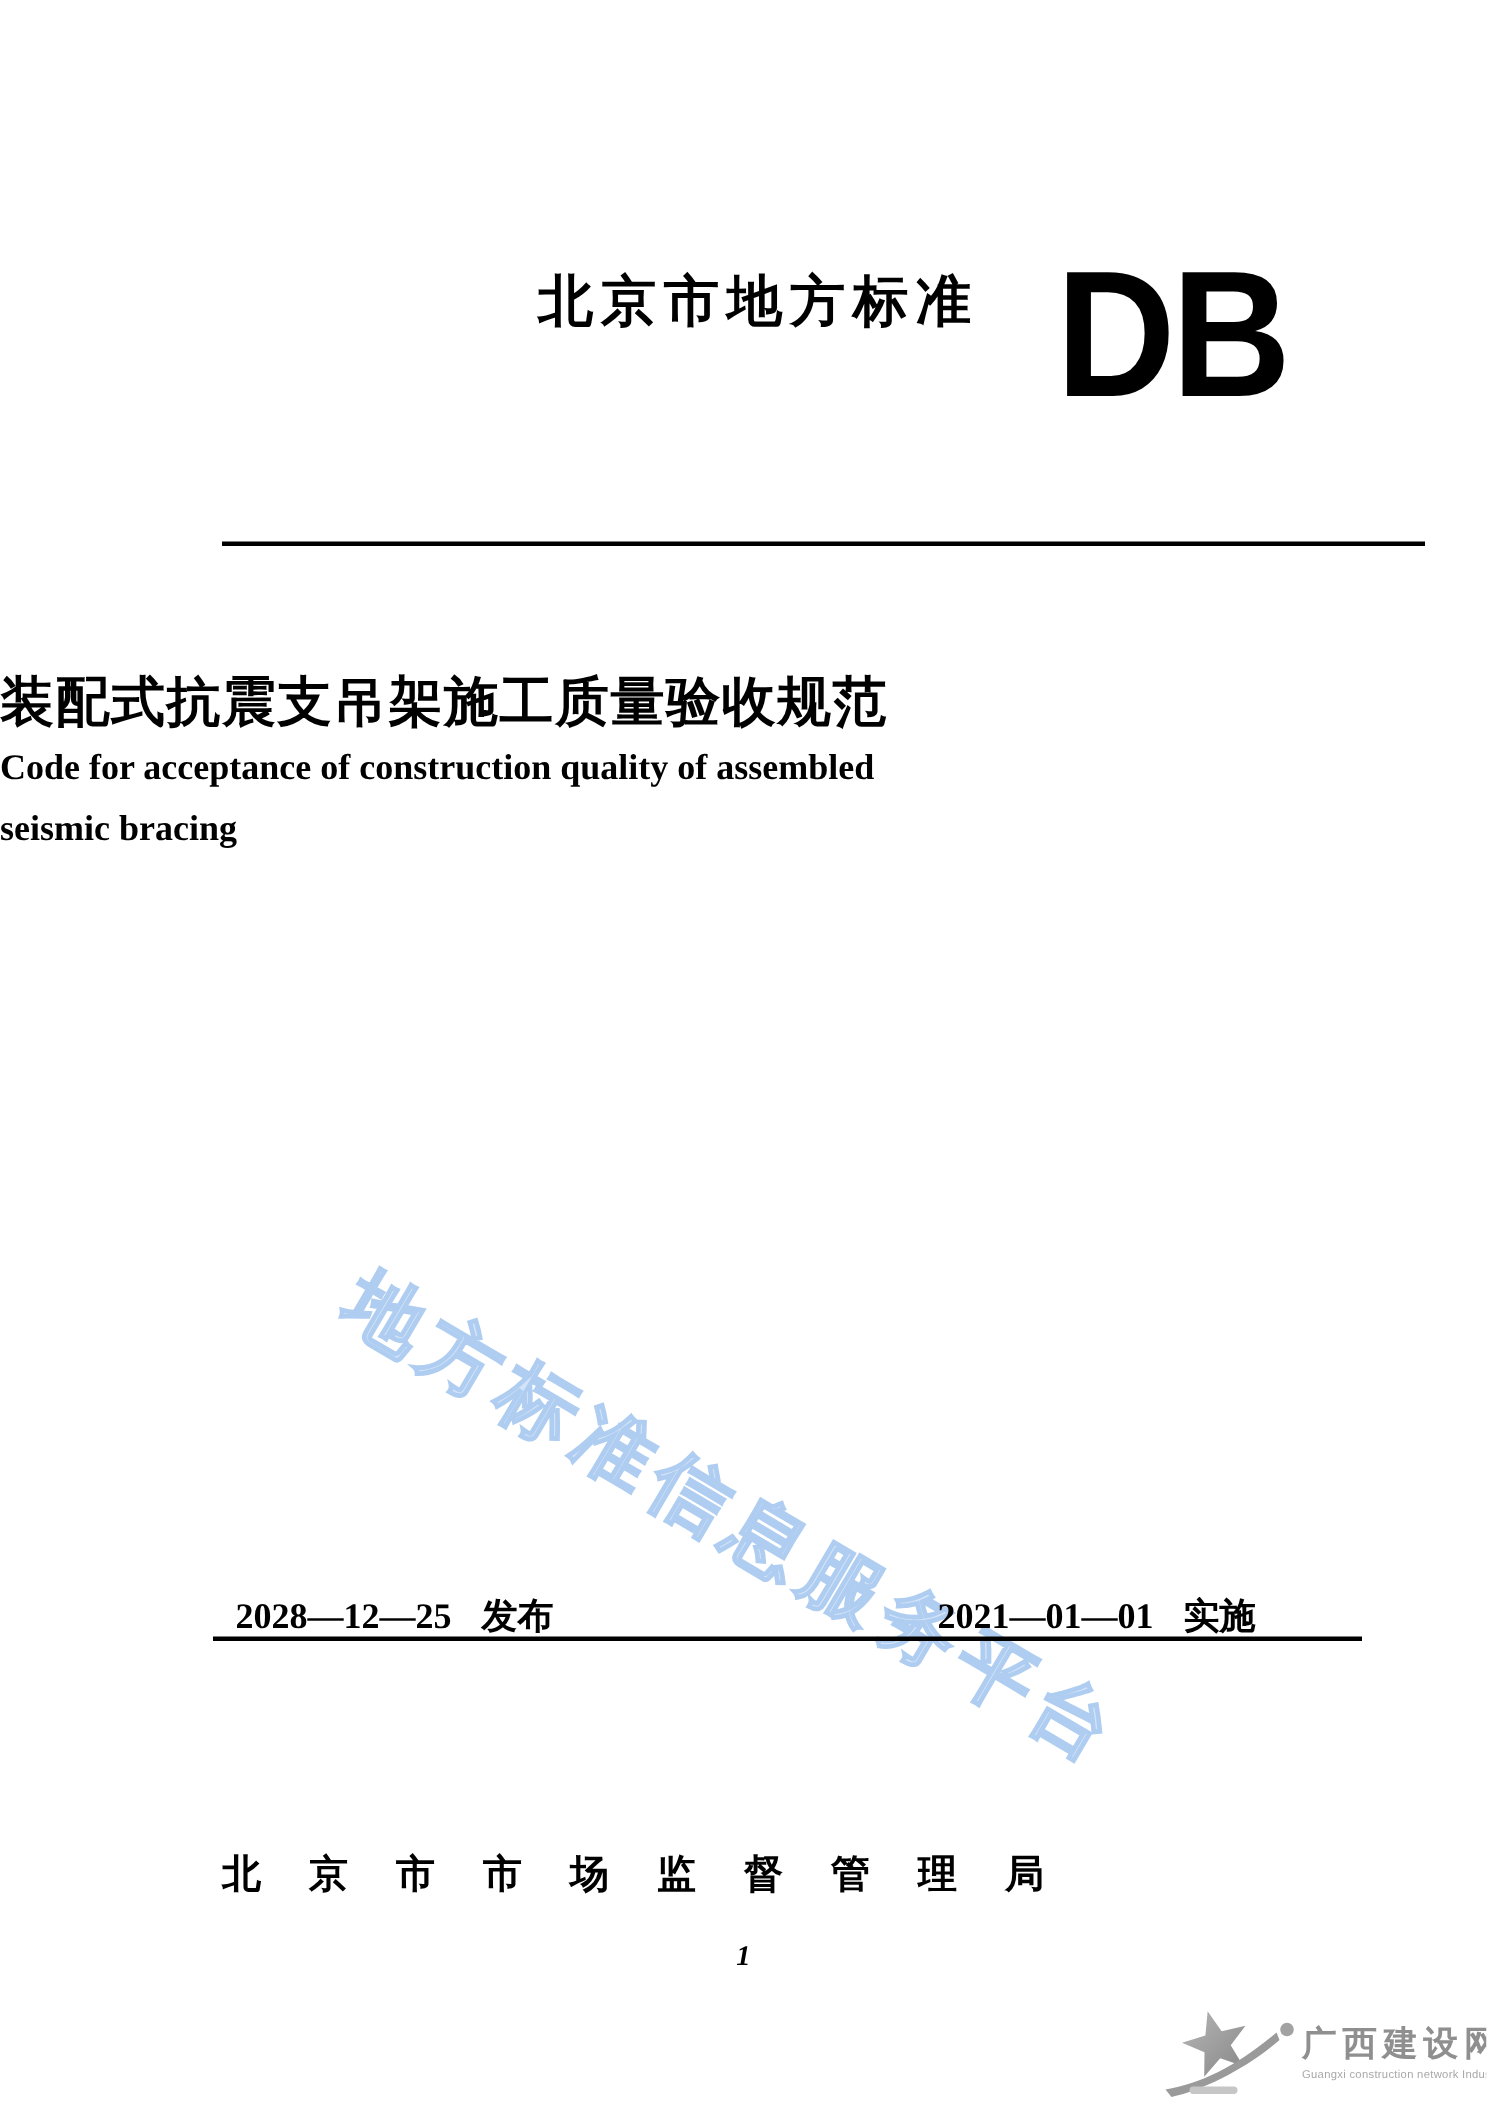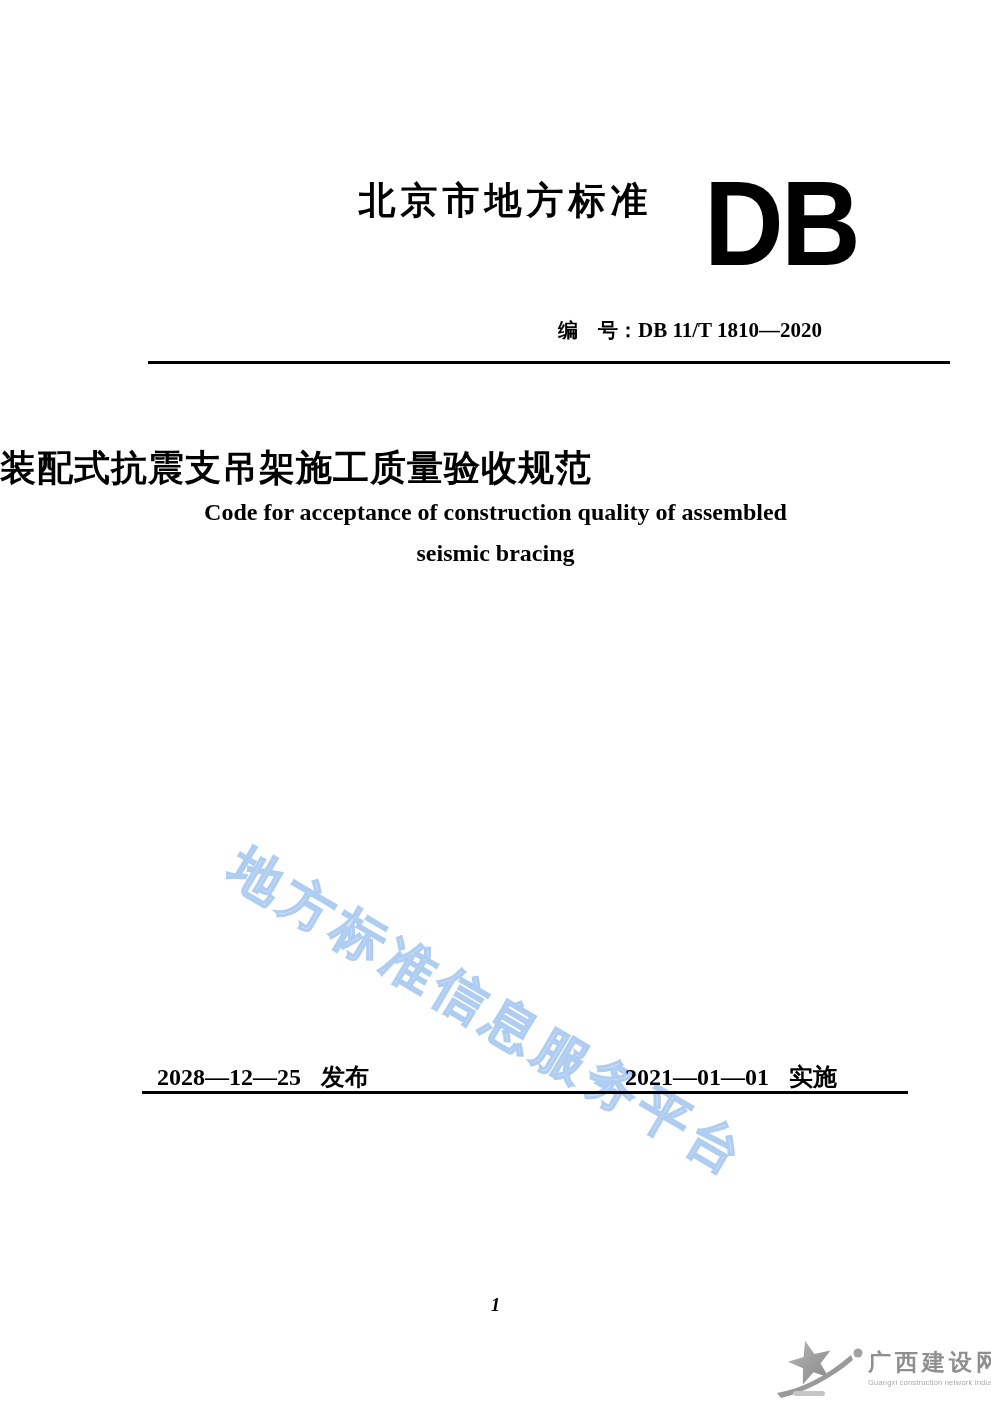--- a/index.html
+++ b/index.html
@@ -25,21 +25,21 @@
   }
   .code-line .code-value { font-family:"Liberation Serif", serif; font-size:21px; }
   .rule-top { top:361px; left:148px; width:802px; height:3px; background:#000; }
 
   
   .title-zh {
     top:444px; left:0; width:991px; 
     font-size:36px; font-weight:bold; letter-spacing:1px; white-space:nowrap;
   }
   .title-en { 
-    left:0; width:991px; text-align:center;
+    left:0; width:991px; text-align:left;
     font-family:"Liberation Serif", serif; font-size:24px; font-weight:bold;
   }
   .title-en.l1 { top:499px; }
   .title-en.l2 { top:540px; }
 
   
   .watermark {
     top:833px; left:252px; z-index:1;
     font-size:52px; font-weight:bold; letter-spacing:7px; white-space:nowrap;
     color:#d3e4f8; -webkit-text-stroke:1.5px #aecdf1;
@@ -80,39 +80,37 @@
   .site-tagline { font-size:7.5px; color:#a8a8a8; margin-top:3px; white-space:nowrap; letter-spacing:0.2px; }
 </style>
 </head>
 <body>
 
 <div class="page">
 
   <div class="abs z2 standard-type">北京市地方标准</div>
   <div class="abs z2 db-logo">DB</div>
 
-  <div class="abs z2 code-line">
-    <span class="code-label">编　号：</span><span class="code-value">DB 11/T 1810—2020</span>
-  </div>
   <div class="abs z2 rule-top"></div>
 
   <div class="abs z2 title-zh">装配式抗震支吊架施工质量验收规范</div>
   <div class="abs z2 title-en l1">Code for acceptance of construction quality of assembled</div>
   <div class="abs z2 title-en l2">seismic bracing</div>
 
   <div class="abs watermark">地方标准信息服务平台</div>
 
   <div class="abs z2 date-block date-issue">
     <span class="num">2028—12—25</span><span class="lbl">发布</span>
   </div>
   <div class="abs z2 date-block date-impl">
     <span class="num">2021—01—01</span><span class="lbl">实施</span>
   </div>
   <div class="abs z2 rule-bottom"></div>
 
+  <div class="abs z2 pub-line l2">北京市市场监督管理局</div>
 
   <div class="abs z2 page-number">1</div>
 
   <div class="abs z2 footer-logo">
     <svg class="mark" viewBox="0 0 95 62" aria-hidden="true">
       <defs>
         <linearGradient id="starGrad" x1="0" y1="0" x2="1" y2="1">
           <stop offset="0" stop-color="#b7b7b7"></stop>
           <stop offset="1" stop-color="#878787"></stop>
         </linearGradient>

